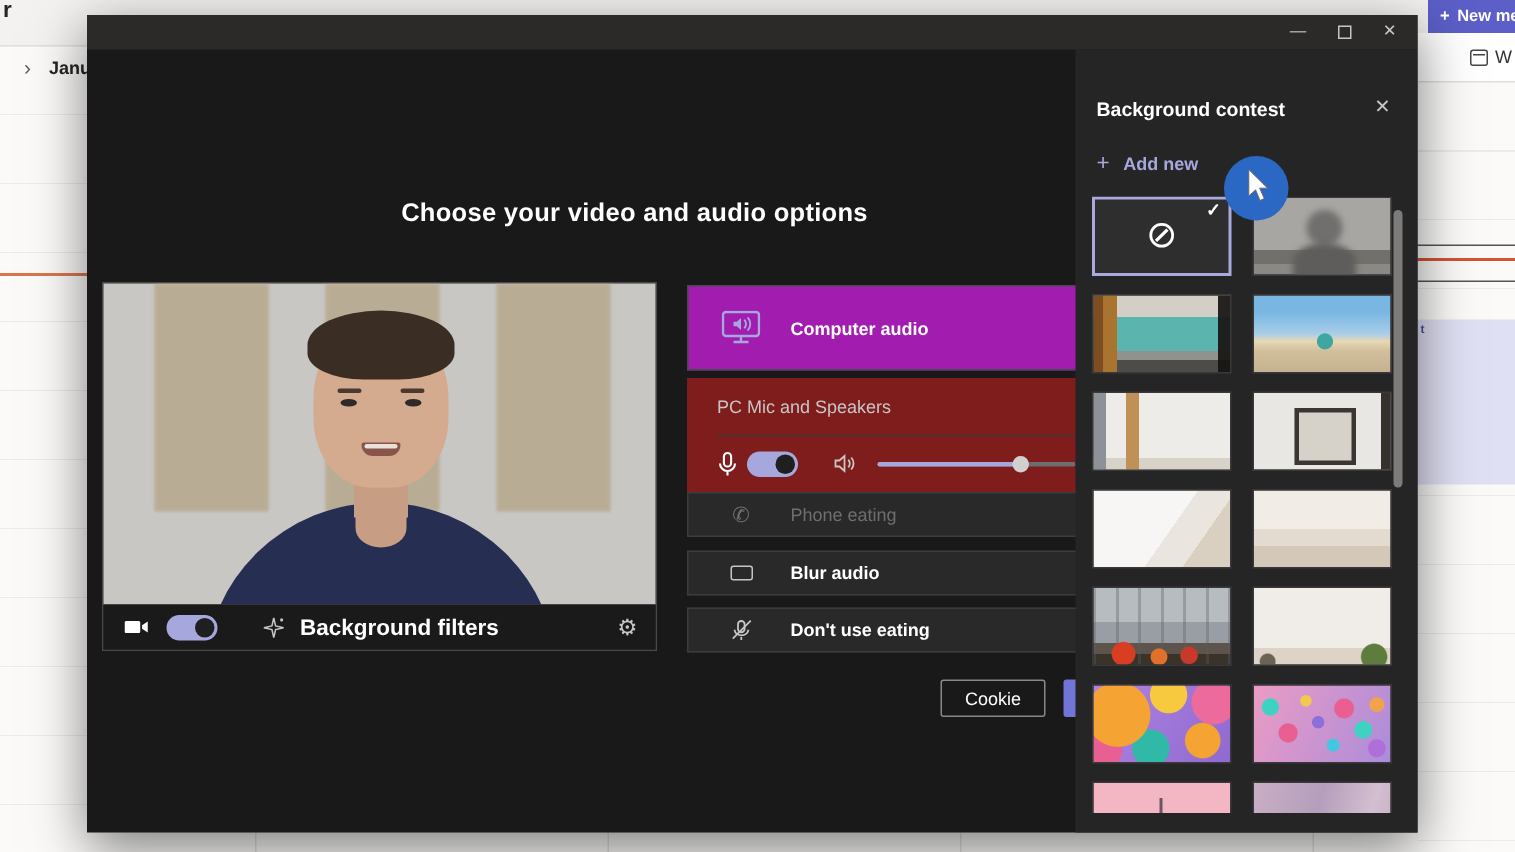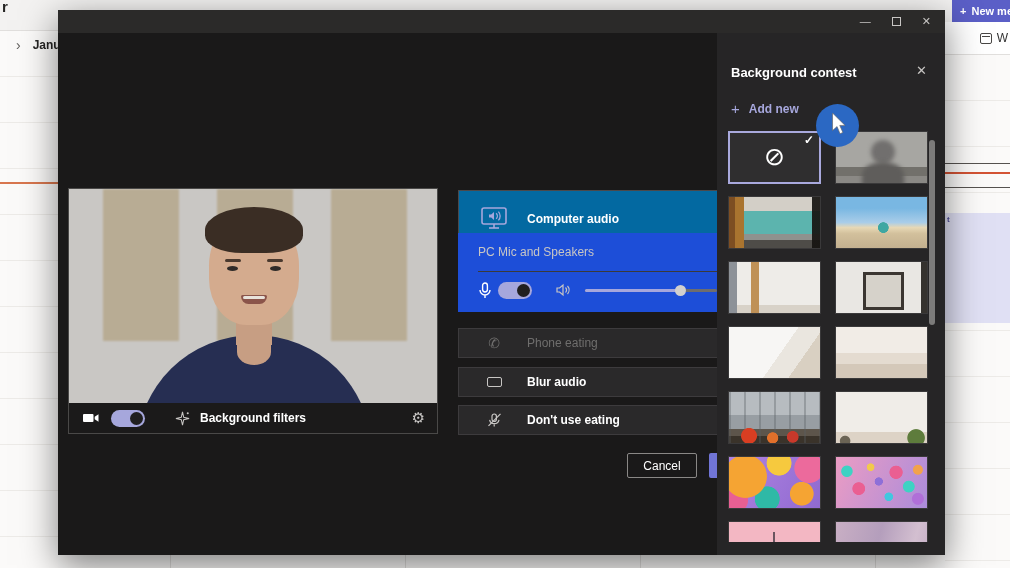--- a/index.html
+++ b/index.html
@@ -61,30 +61,30 @@
   .mouth:before { content:""; position:absolute; left:2px; top:1px; right:2px; height:3px; background:#e8e2da; border-radius:2px; }
 
   .video-bar { position:absolute; left:0; bottom:0; right:0; height:30px; background:#1b1a1a; display:flex; align-items:center; }
   .cam-icon { margin-left:14px; display:flex; }
   .toggle { width:34px; height:17px; border-radius:9px; background:#3b3a39; position:relative; }
   .toggle.on { background:#a6a7dc; }
   .toggle .knob { position:absolute; top:2px; width:13px; height:13px; border-radius:50%; background:#c8c6c4; left:2px; }
   .toggle.on .knob { left:auto; right:2px; background:#201f1f; }
   .cam-toggle { margin-left:12px; }
   .filters-icon { margin-left:30px; display:flex; }
-  .filters-label { margin-left:10px; font-size:12px; font-weight:bold; color:#fff; }
+  .filters-label { margin-left:10px; font-size:15px; font-weight:bold; color:#fff; }
   .gear { position:absolute; right:12px; top:50%; transform:translateY(-50%); font-size:15px; color:#c8c6c4; }
 
   
   .audio-col { position:absolute; left:400px; top:180px; width:300px; }
   .card { position:relative; width:300px; background:#2a292a; border:1px solid #3d3b3d; display:flex; align-items:center; }
-  .card-computer { height:57px; background:#0369a1; border-color:#4b494b; position:absolute; top:0; }
+  .card-computer { height:57px; background:#a21caf; border-color:#4b494b; position:absolute; top:0; }
   .card-icon { width:30px; margin-left:20px; display:flex; justify-content:center; }
   .card-label { margin-left:18px; font-size:12px; font-weight:bold; color:#fff; }
-  .device-section { position:absolute; top:43px; left:0; width:300px; height:79px; background:#1d4ed8; }
+  .device-section { position:absolute; top:62px; left:0; width:300px; height:79px; background:#7f1d1d; }
   .device-name { position:absolute; left:20px; top:12px; font-size:12px; color:#c8c6c4; }
   .device-divider { position:absolute; left:20px; right:0; top:38px; height:1px; background:#3b3a39; }
   .mic-icon { position:absolute; left:20px; top:49px; display:flex; }
   .mic-toggle { position:absolute; left:40px; top:49px; }
   .spk-icon { position:absolute; left:98px; top:50px; display:flex; }
   .vol-slider { position:absolute; left:127px; top:56px; width:132px; height:3px; background:#6e6d6e; border-radius:2px; }
   .vol-fill { position:absolute; left:0; top:0; height:3px; background:#a6a7dc; border-radius:2px; }
   .vol-knob { position:absolute; top:-4px; width:11px; height:11px; border-radius:50%; background:#d2d0ce; }
   .card-phone { position:absolute; top:138px; height:30px; }
   .card-room  { position:absolute; top:177px; height:30px; }
@@ -214,20 +214,21 @@
 <div class="dialog">
 
   <div class="titlebar">
     <div class="win-controls">
       <span class="win-btn">—</span>
       <span class="win-btn win-max"></span>
       <span class="win-btn">✕</span>
     </div>
   </div>
 
+  <div class="heading">Choose your video and audio options</div>
 
   <div class="video-box">
     <div class="video-area">
       <div class="wall-panel" style="left:34px"></div>
       <div class="wall-panel" style="left:148px"></div>
       <div class="wall-panel" style="left:262px"></div>
       <div class="shoulders"></div>
       <div class="vneck"></div>
       <div class="neck"></div>
       <div class="head">
@@ -312,21 +313,21 @@
         <svg width="15" height="14" viewBox="0 0 15 14">
             <rect x="5" y="1" width="4.4" height="7.5" rx="2.2" fill="none" stroke="#c8c6c4" stroke-width="1.2"></rect>
             <path d="M2.6 6.8a4.8 4.8 0 0 0 9.4 0M7.2 11.6v2" fill="none" stroke="#c8c6c4" stroke-width="1.2"></path>
             <path d="M1.5 12.8 13.5 0.8" stroke="#c8c6c4" stroke-width="1.2"></path>
           </svg>
       </span>
       <span class="card-label-sm">Don't use eating</span>
     </div>
   </div>
 
-  <div class="cancel-btn">Cancel</div>
+  <div class="cancel-btn">Cookie</div>
   <div class="join-btn"></div>
 
   <div class="panel">
     <div class="panel-title">Background contest</div>
     <div class="panel-close">✕</div>
     <div class="add-new">
       <span class="add-plus">+</span>
       <span class="add-label">Add new</span>
     </div>
     <div class="tiles-grid">

